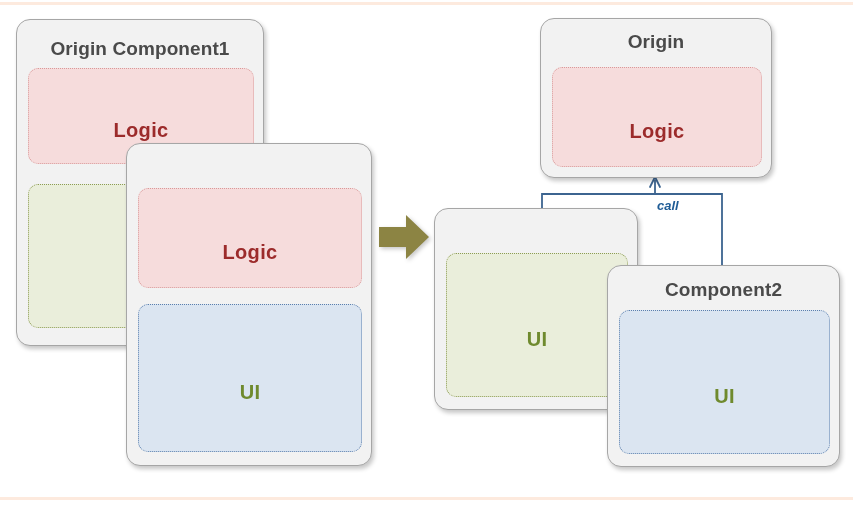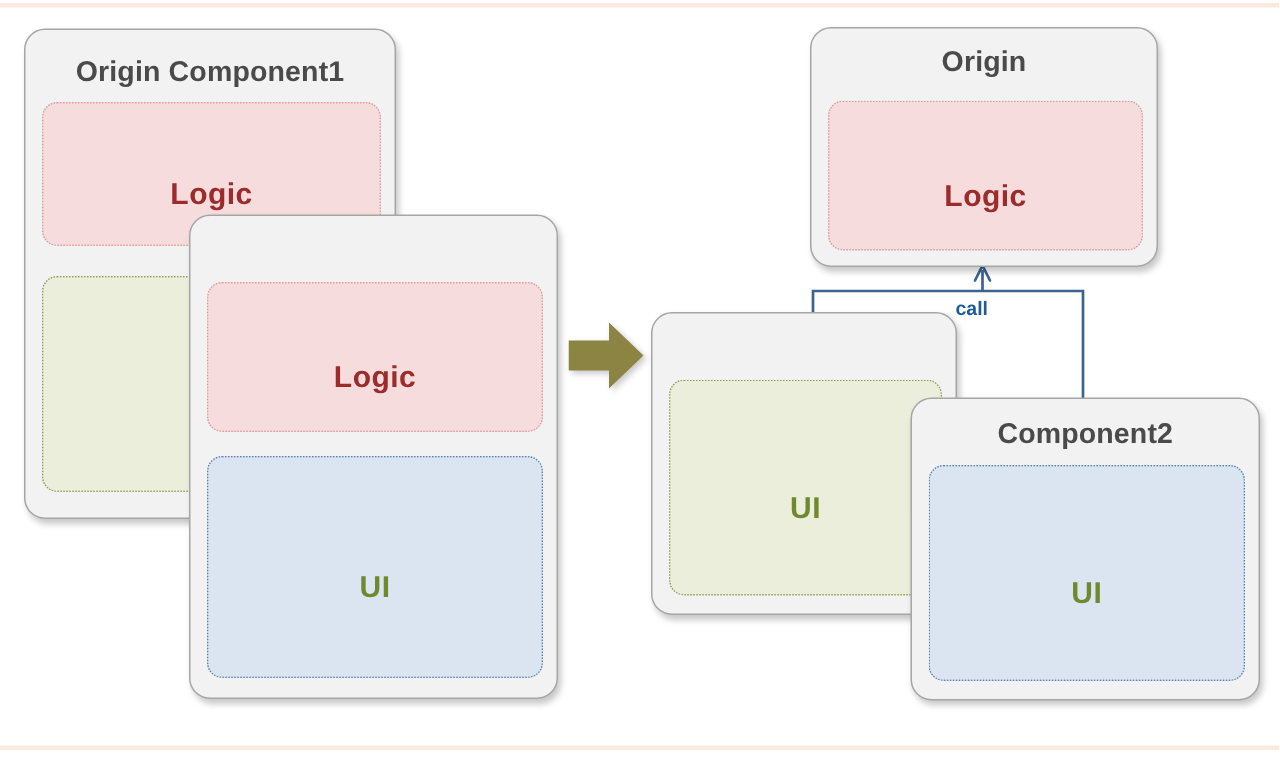--- a/index.html
+++ b/index.html
@@ -147,21 +147,21 @@
 
   <svg class="connector-svg z3" viewBox="0 0 853 507">
 
     <path d="M542 240 L542 194 L722 194 L722 296" fill="none" stroke="#3c6490" stroke-width="1.8"></path>
 
     <path d="M655 194 L655 180" fill="none" stroke="#3c6490" stroke-width="1.8"></path>
 
     <path d="M655 177 L650 187 M655 177 L660 187" fill="none" stroke="#3c6490" stroke-width="1.8" stroke-linecap="round"></path>
   </svg>
 
-  <div class="call-label" style="left:637px; top:198px;">call</div>
+  <div class="call-label" style="left:657px; top:198px;font-style:italic;">call</div>
 
   <div class="card z4" style="left:540px; top:18px; width:232px; height:160px;">
     <div class="card-title" style="top:12px;">Origin</div>
     <div class="panel logic" style="left:11px; top:48px; width:210px; height:100px;">
       <span class="panel-label">Logic</span>
     </div>
   </div>
 
   <div class="card z5" style="left:434px; top:208px; width:204px; height:202px;">
     <div class="panel ui-green" style="left:11px; top:44px; width:182px; height:144px;">

